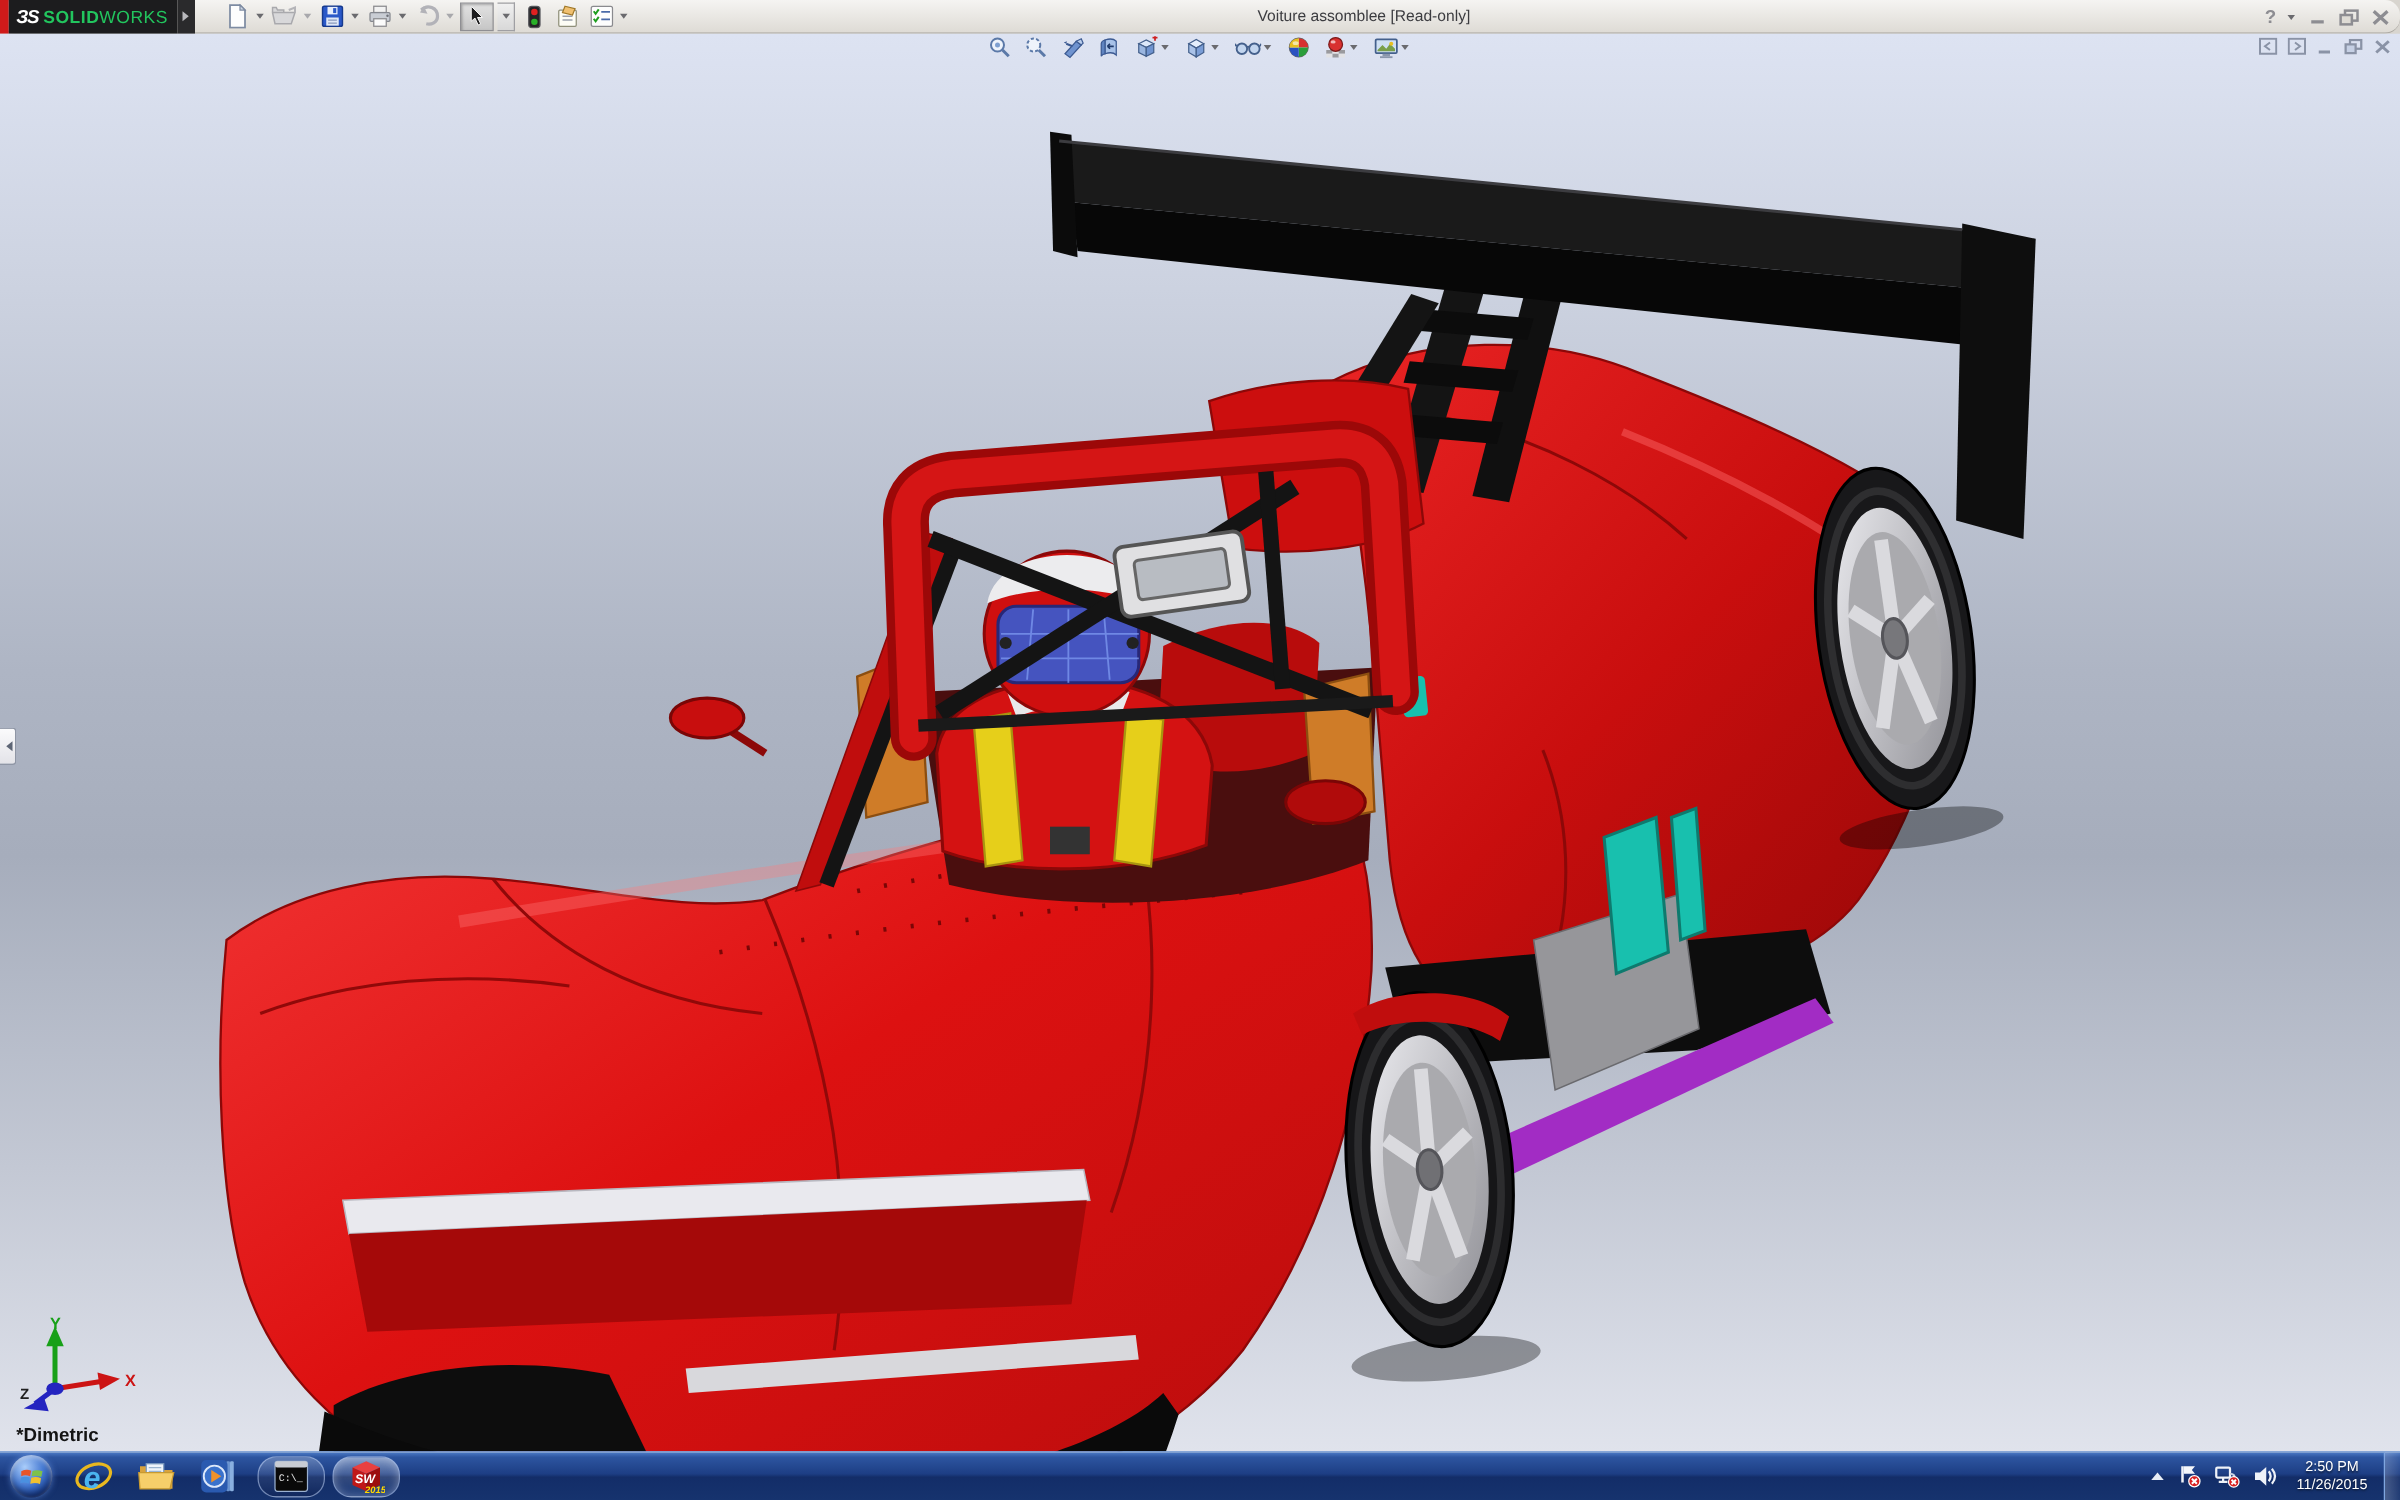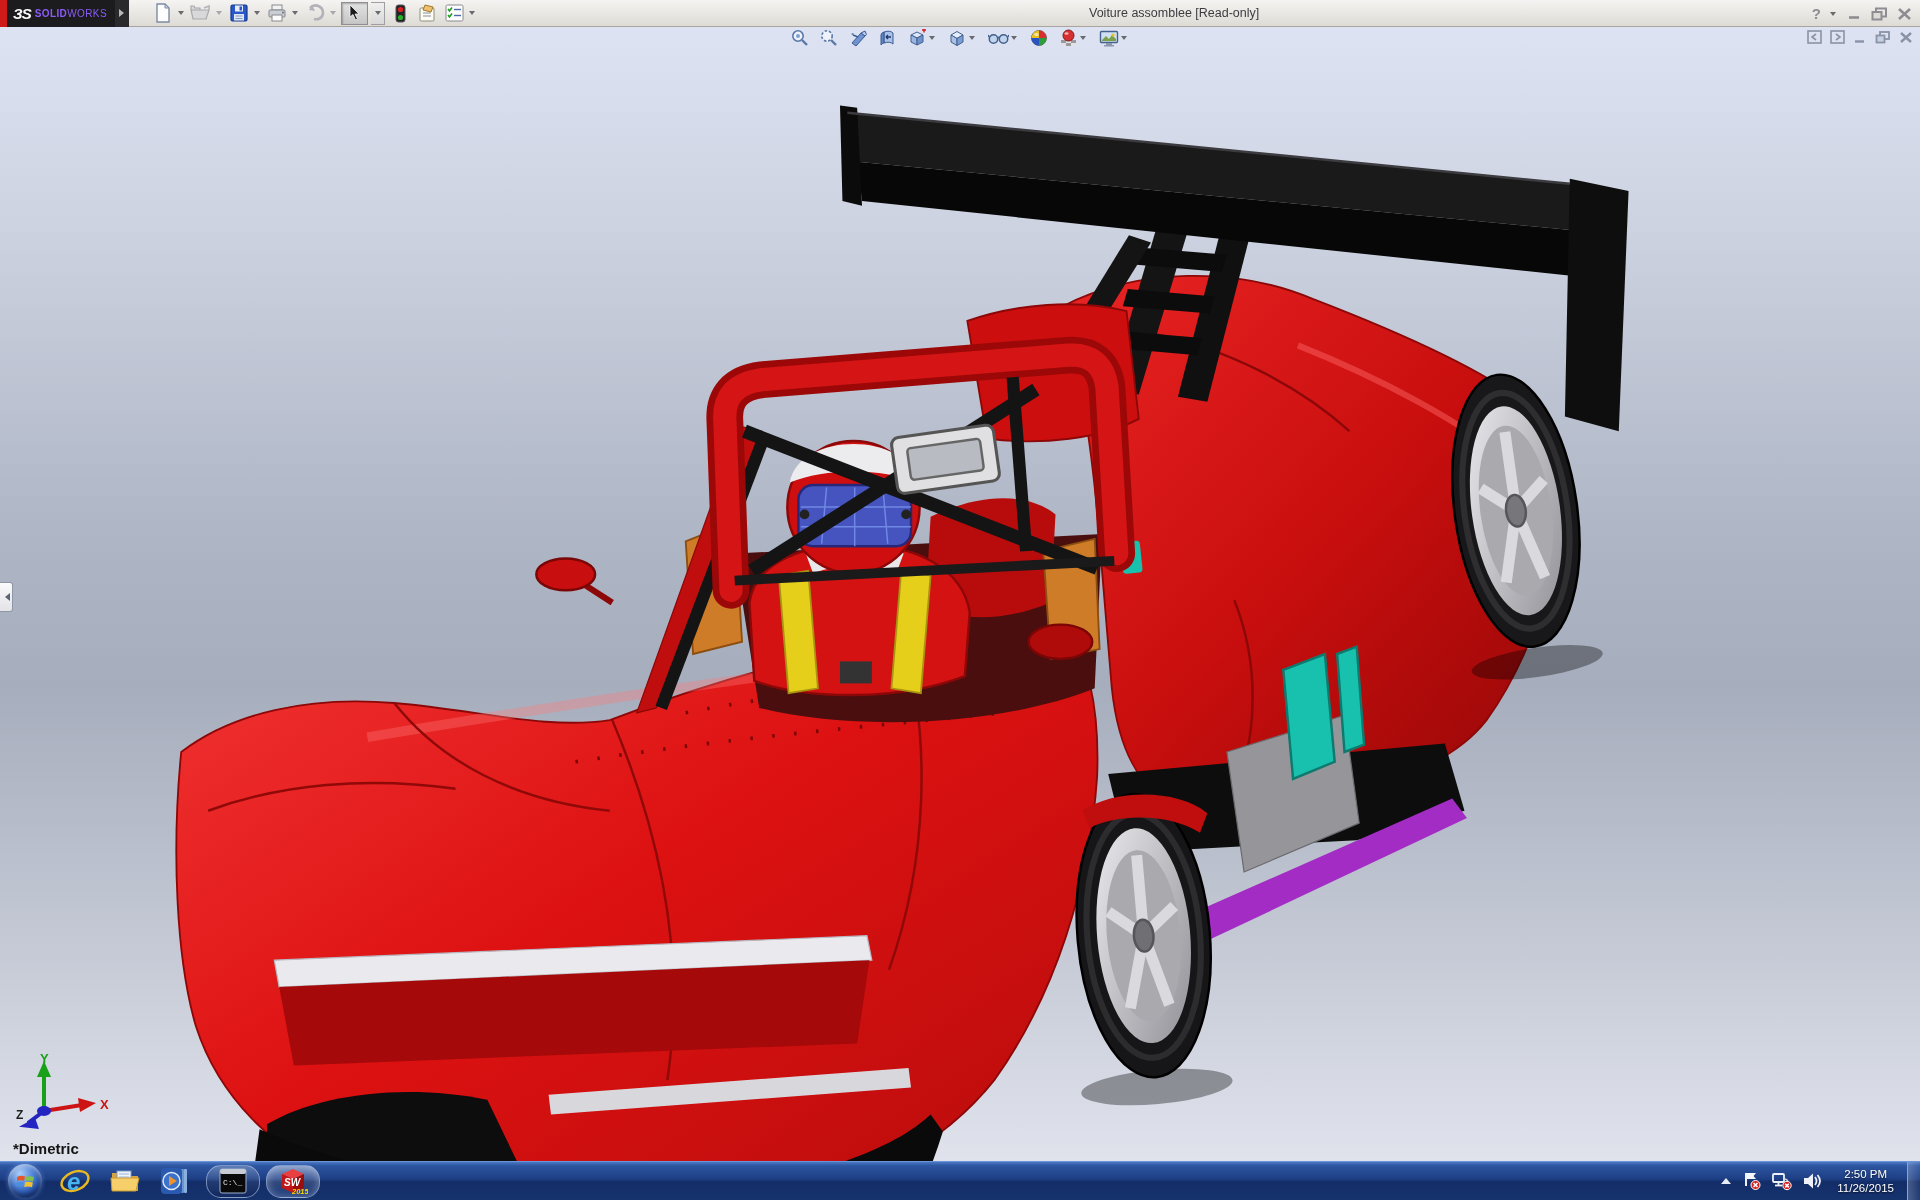--- a/index.html
+++ b/index.html
@@ -2,39 +2,39 @@
 <html><head>
 <meta charset="utf-8">
 <style>
   * { margin:0; padding:0; box-sizing:border-box; }
   html,body { width:1920px; height:1200px; overflow:hidden; font-family:"Liberation Sans", sans-serif; }
   body { position:relative; background:#d8d5cf; }
 
   
   .titlebar { position:absolute; top:0; left:0; width:1920px; height:27px;
     background:linear-gradient(#f5f4f2,#dedbd5); border-bottom:1px solid #a9a6a0;
-    display:flex; align-items:center; }
+    display:flex; align-items:center;border-radius:12px; }
   .red-strip { width:7px; height:27px; background:#cf1a1a; }
   .logo-area { height:27px; background:#1c1c1e; display:flex; align-items:center; padding:0 8px 0 6px; }
   .logo-mark { color:#fff; font-weight:bold; font-style:italic; font-size:15px; letter-spacing:-1px; margin-right:4px; }
-  .brand { color:#8b5cf6; font-size:10px; letter-spacing:.4px; }
+  .brand { color:#22c55e; font-size:14px; letter-spacing:.4px; }
   .brand b { font-weight:bold; }
   .logo-expand { height:27px; width:14px; background:#2a2a2c; display:flex; align-items:center; justify-content:center; }
   .tri-right { width:0; height:0; border:4px solid transparent; border-left:5px solid #b8b8bc; margin-left:3px; }
   .std-tools { display:flex; align-items:center; margin-left:22px; gap:3px; }
   .tbtn { display:flex; align-items:center; justify-content:center; width:24px; height:24px; }
   .tbtn svg { display:block; }
   .drop { width:0; height:0; border:3.5px solid transparent; border-top:4px solid #6a6a6e; margin:3px 2px 0 0; }
   .drop.dim { border-top-color:#a8a8ac; }
   .sel-box { width:27px; height:23px; background:linear-gradient(#e2e2e2,#c6c6c6);
     border:1px solid #8f8f93; box-shadow:inset 1px 1px 2px rgba(0,0,0,.25);
     display:flex; align-items:center; justify-content:center; }
   .sel-drop { width:14px; height:23px; border:1px solid #9f9fa3; border-left:none;
     background:linear-gradient(#f0f0f0,#d8d8d8); display:flex; align-items:center; justify-content:center; }
-  .win-title { position:absolute; left:1089px; top:6px; font-size:12.5px; color:#3c3c40;text-align:center; }
+  .win-title { position:absolute; left:1006px; top:6px; font-size:12.5px; color:#3c3c40;text-align:center; }
   .win-controls { position:absolute; right:8px; top:0; height:27px; display:flex; align-items:center; gap:9px; color:#8d8d92; }
   .help-glyph { font-size:15px; font-weight:bold; color:#8d8d92; }
   .win-controls svg { display:block; }
 
   
   .viewport { position:absolute; top:27px; left:0; width:1920px; height:1134px;
     background:linear-gradient(180deg,#dde3f2 0%, #ccd2e0 18%, #aeb5c4 45%, #a6adbc 58%, #c3c8d4 80%, #e0e3ec 100%); }
   .hud { position:absolute; top:2px; left:0; width:100%; display:flex; justify-content:center; gap:11px; align-items:center; }
   .hud .hitem { display:flex; align-items:center; gap:2px; }
   .doc-controls { position:absolute; top:3px; right:7px; display:flex; align-items:center; gap:8px; }

